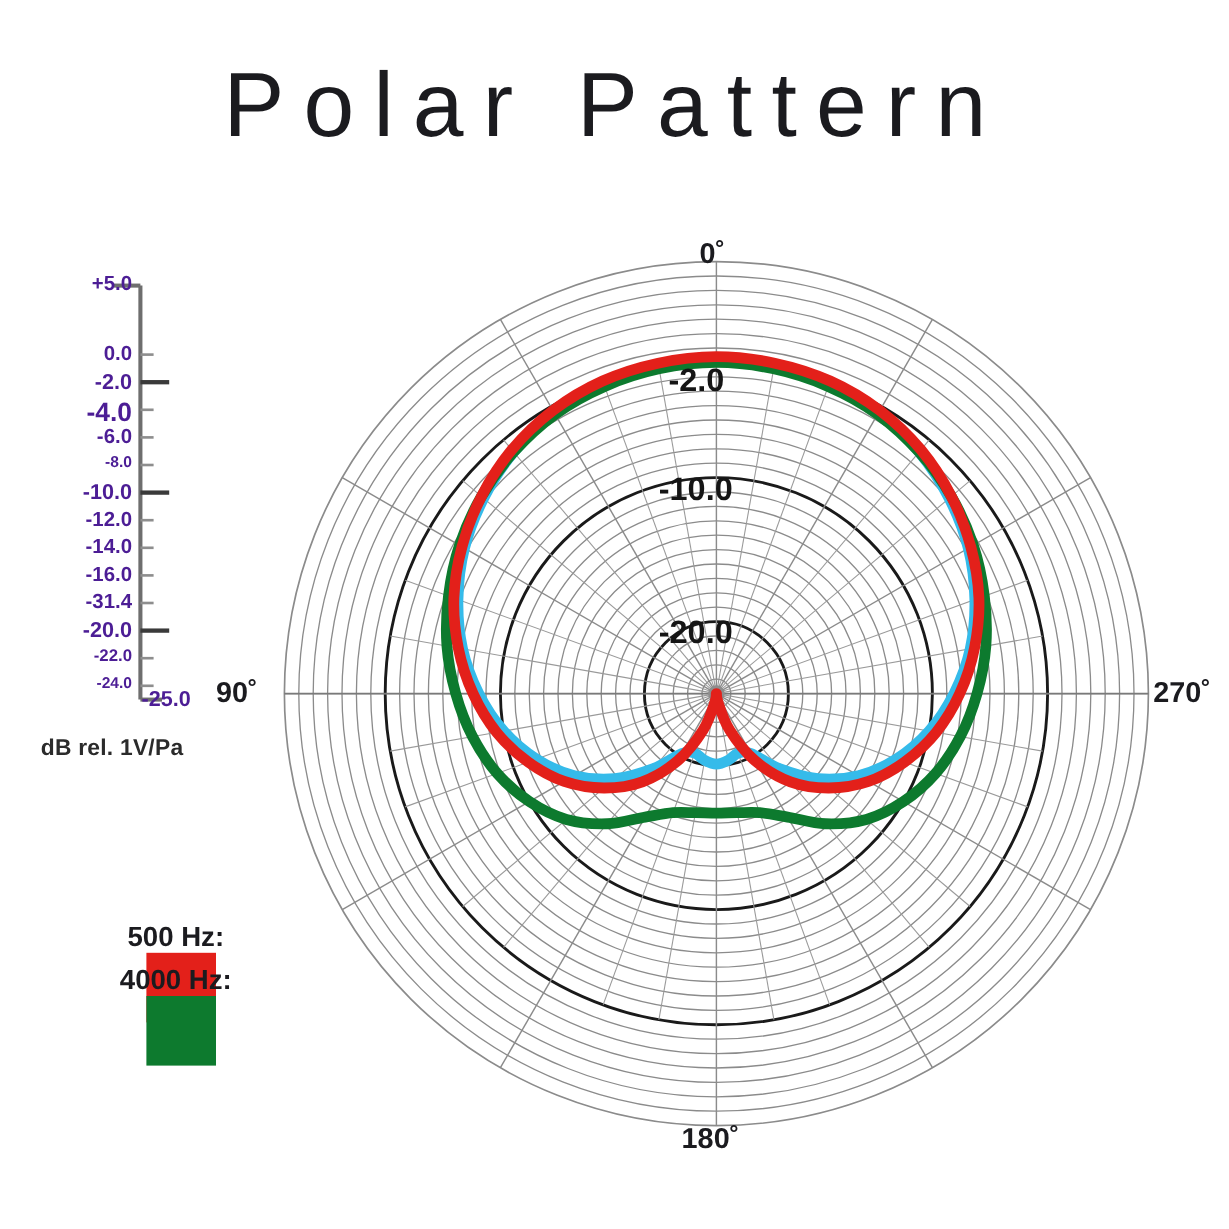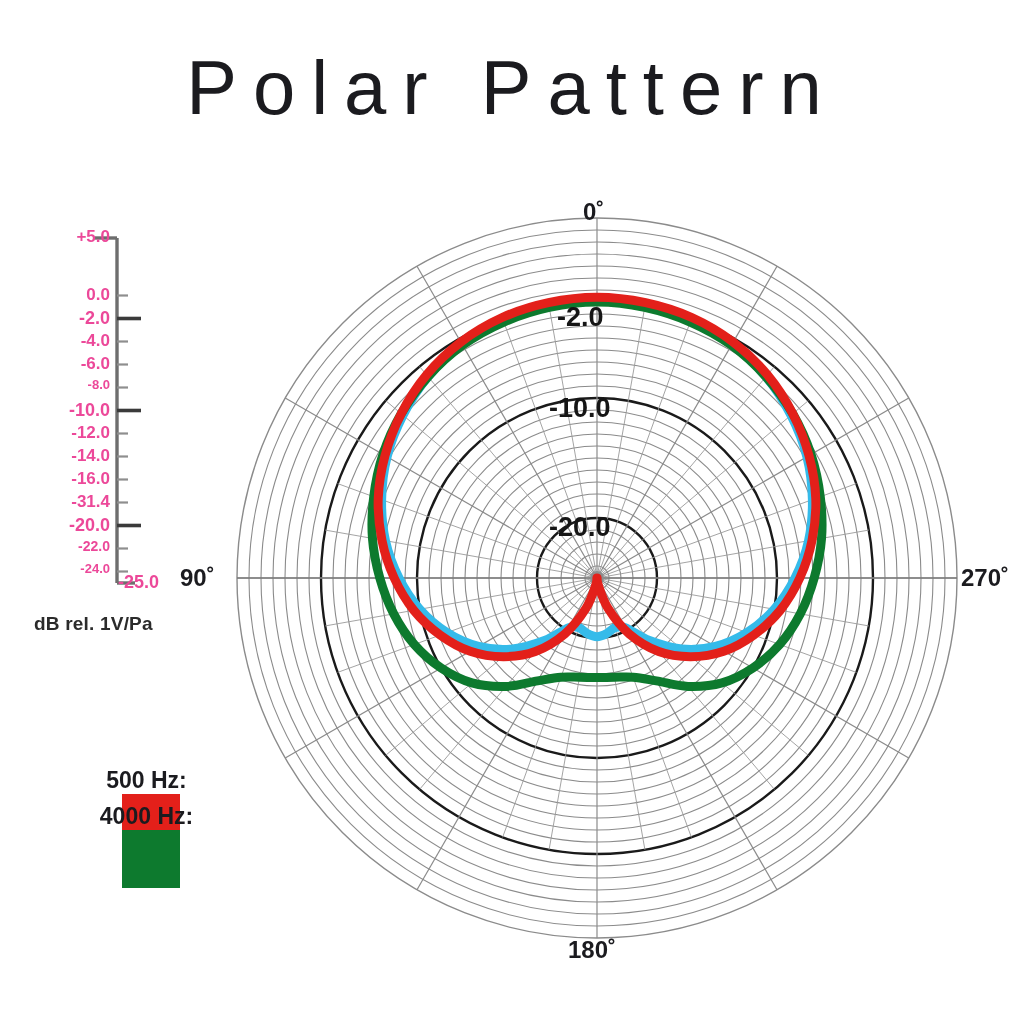--- a/index.html
+++ b/index.html
@@ -89,21 +89,21 @@
     position: absolute;
     font-size: 27px;
     font-weight: 700;
     color: #151515;
     white-space: nowrap;
   }
   .tick-label {
     position: absolute;
     font-size: 17px;
     font-weight: 700;
-    color: #ec4899;
+    color: #4c1d95;
     text-align: right;
     white-space: nowrap;
   }
 </style>
 </head>
 <body>
 
 <div id="page-root">
 
   <div class="title">Polar Pattern</div>
@@ -224,21 +224,21 @@
     </div>
     <div class="legend-row">
       <span class="legend-label">4000 Hz:</span>
       <span class="legend-swatch" id="sw2" style="background: rgb(13, 122, 46);"></span>
     </div>
   </div>
 
 <div class="tick-label" style="left: 18px; width: 92px; top: 227px; font-size: 17px;">+5.0</div>
     <div class="tick-label" style="left: 18px; width: 92px; top: 284.5px; font-size: 17px;">0.0</div>
     <div class="tick-label" style="left: 18px; width: 92px; top: 307.5px; font-size: 18px;">-2.0</div>
-    <div class="tick-label" style="left: 18px; width: 92px; top: 330.5px; font-size: 17px;">-4.0</div>
+    <div class="tick-label" style="left: 18px; width: 92px; top: 330.5px; font-size: 22px;">-4.0</div>
     <div class="tick-label" style="left: 18px; width: 92px; top: 353.5px; font-size: 17px;">-6.0</div>
     <div class="tick-label" style="left: 18px; width: 92px; top: 376.5px; font-size: 13px;">-8.0</div>
     <div class="tick-label" style="left: 18px; width: 92px; top: 399.5px; font-size: 18px;">-10.0</div>
     <div class="tick-label" style="left: 18px; width: 92px; top: 422.5px; font-size: 17px;">-12.0</div>
     <div class="tick-label" style="left: 18px; width: 92px; top: 445.5px; font-size: 17px;">-14.0</div>
     <div class="tick-label" style="left: 18px; width: 92px; top: 468.5px; font-size: 17px;">-16.0</div>
     <div class="tick-label" style="left: 18px; width: 92px; top: 491.5px; font-size: 17px;">-31.4</div>
     <div class="tick-label" style="left: 18px; width: 92px; top: 514.5px; font-size: 18px;">-20.0</div>
     <div class="tick-label" style="left: 18px; width: 92px; top: 537.5px; font-size: 14px;">-22.0</div>
     <div class="tick-label" style="left: 18px; width: 92px; top: 560.5px; font-size: 13px;">-24.0</div>

